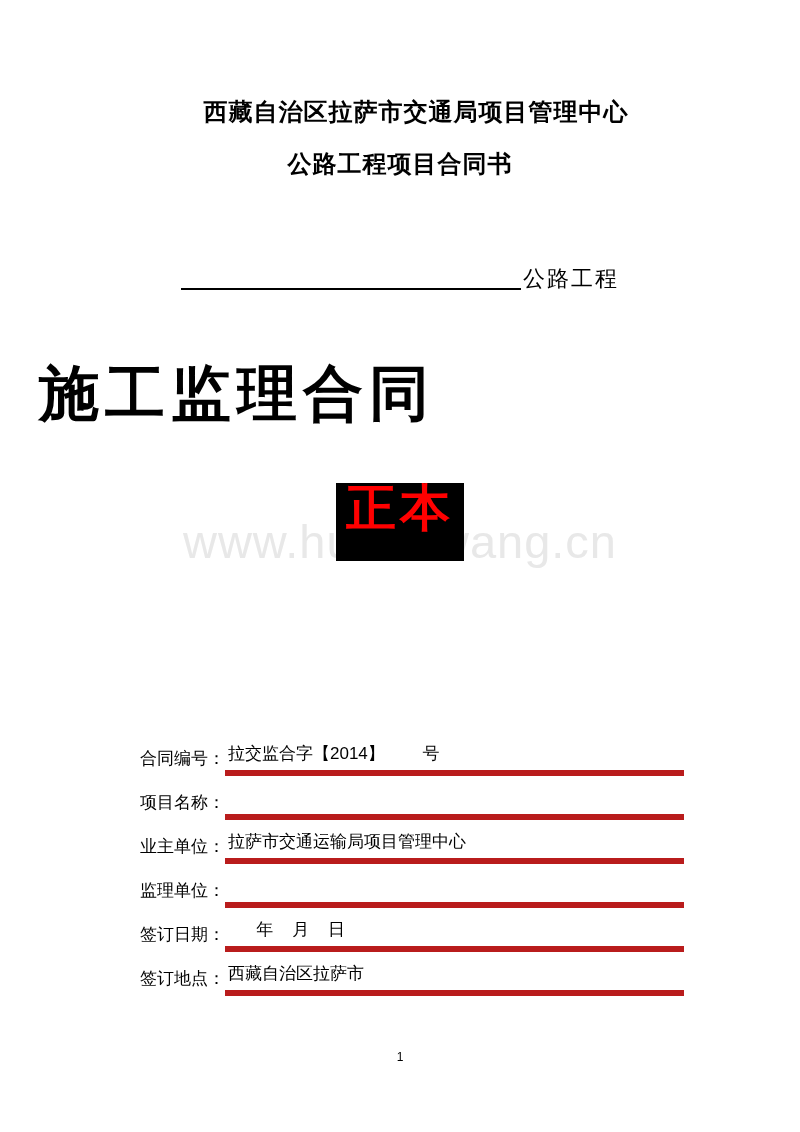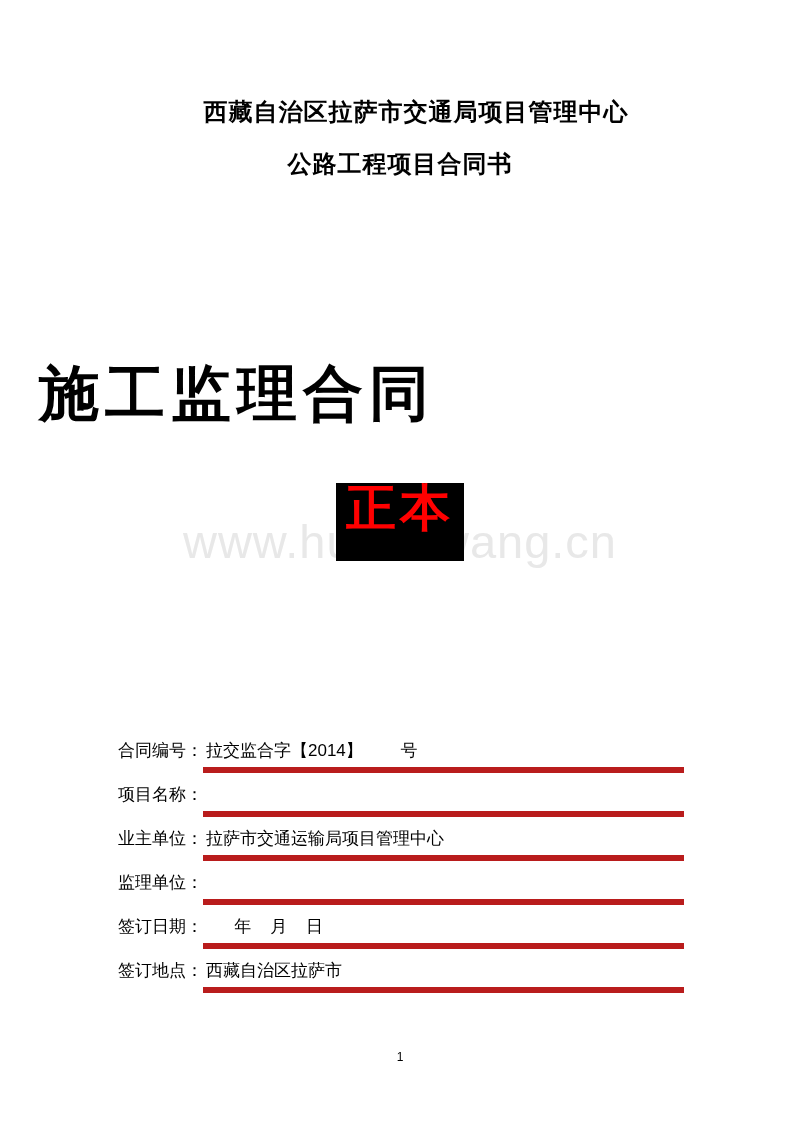--- a/index.html
+++ b/index.html
@@ -122,23 +122,24 @@
 
   
   .fields {
     position: absolute;
     top: 742px;
     left: 118px;
     width: 566px;
   }
   .field-row {
     display: flex;
-    align-items: flex-start;
+    align-items: center;
     height: 37px;
     margin-bottom: 7px;
+    margin-left: 22px;
   }
   .field-label {
     font-size: 17px;
     line-height: 1.0;
     white-space: nowrap;
     padding-bottom: 4px;
   }
   .field-value-wrap {
     flex: 1;
     border-bottom: 6px solid #b91c1c;
@@ -164,20 +165,24 @@
   }
 </style>
 </head>
 <body>
 
 <div class="page">
 
   <div class="doc-title">西藏自治区拉萨市交通局项目管理中心</div>
   <div class="doc-subtitle">公路工程项目合同书</div>
 
+  <div class="blank-line-row">
+    <span class="blank-underline"></span>
+    <span class="gonglu-label">公路工程</span>
+  </div>
 
   <div class="big-title">施工监理合同</div>
 
   <div class="watermark">www.hunanwang.cn</div>
 
   <div class="stamp">
     <span class="stamp-text">正本</span>
   </div>
 
   <div class="fields">

